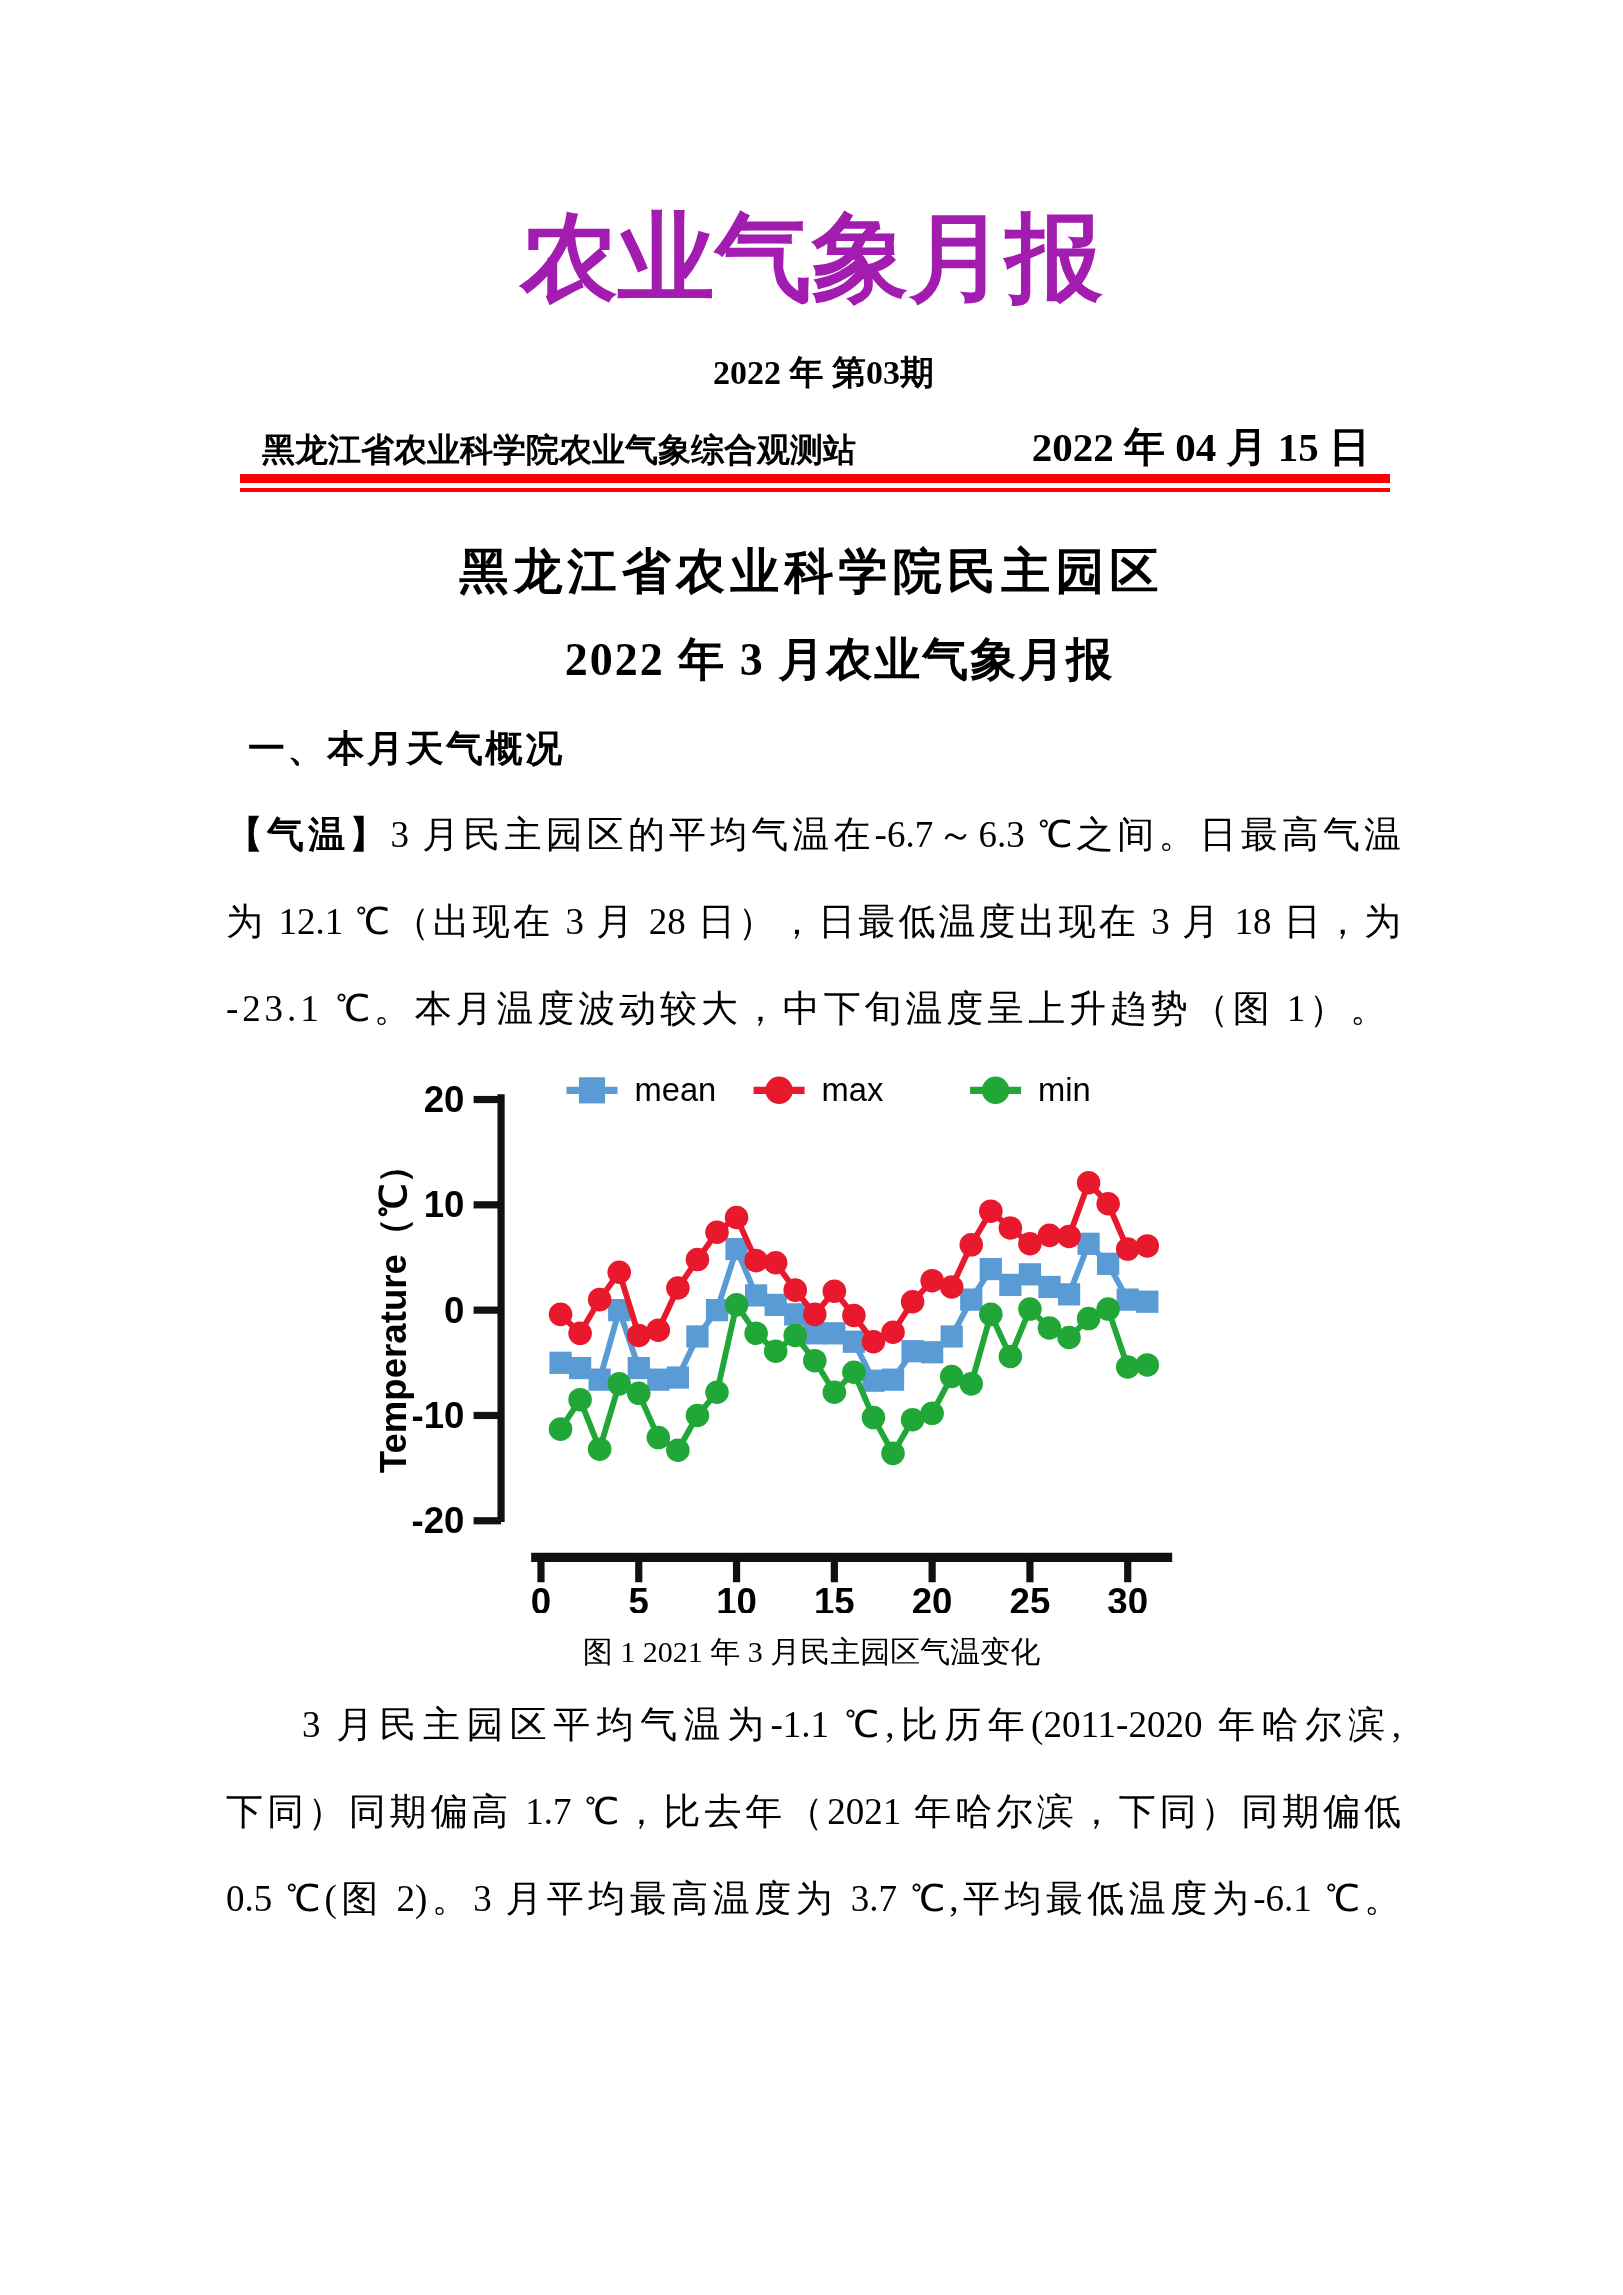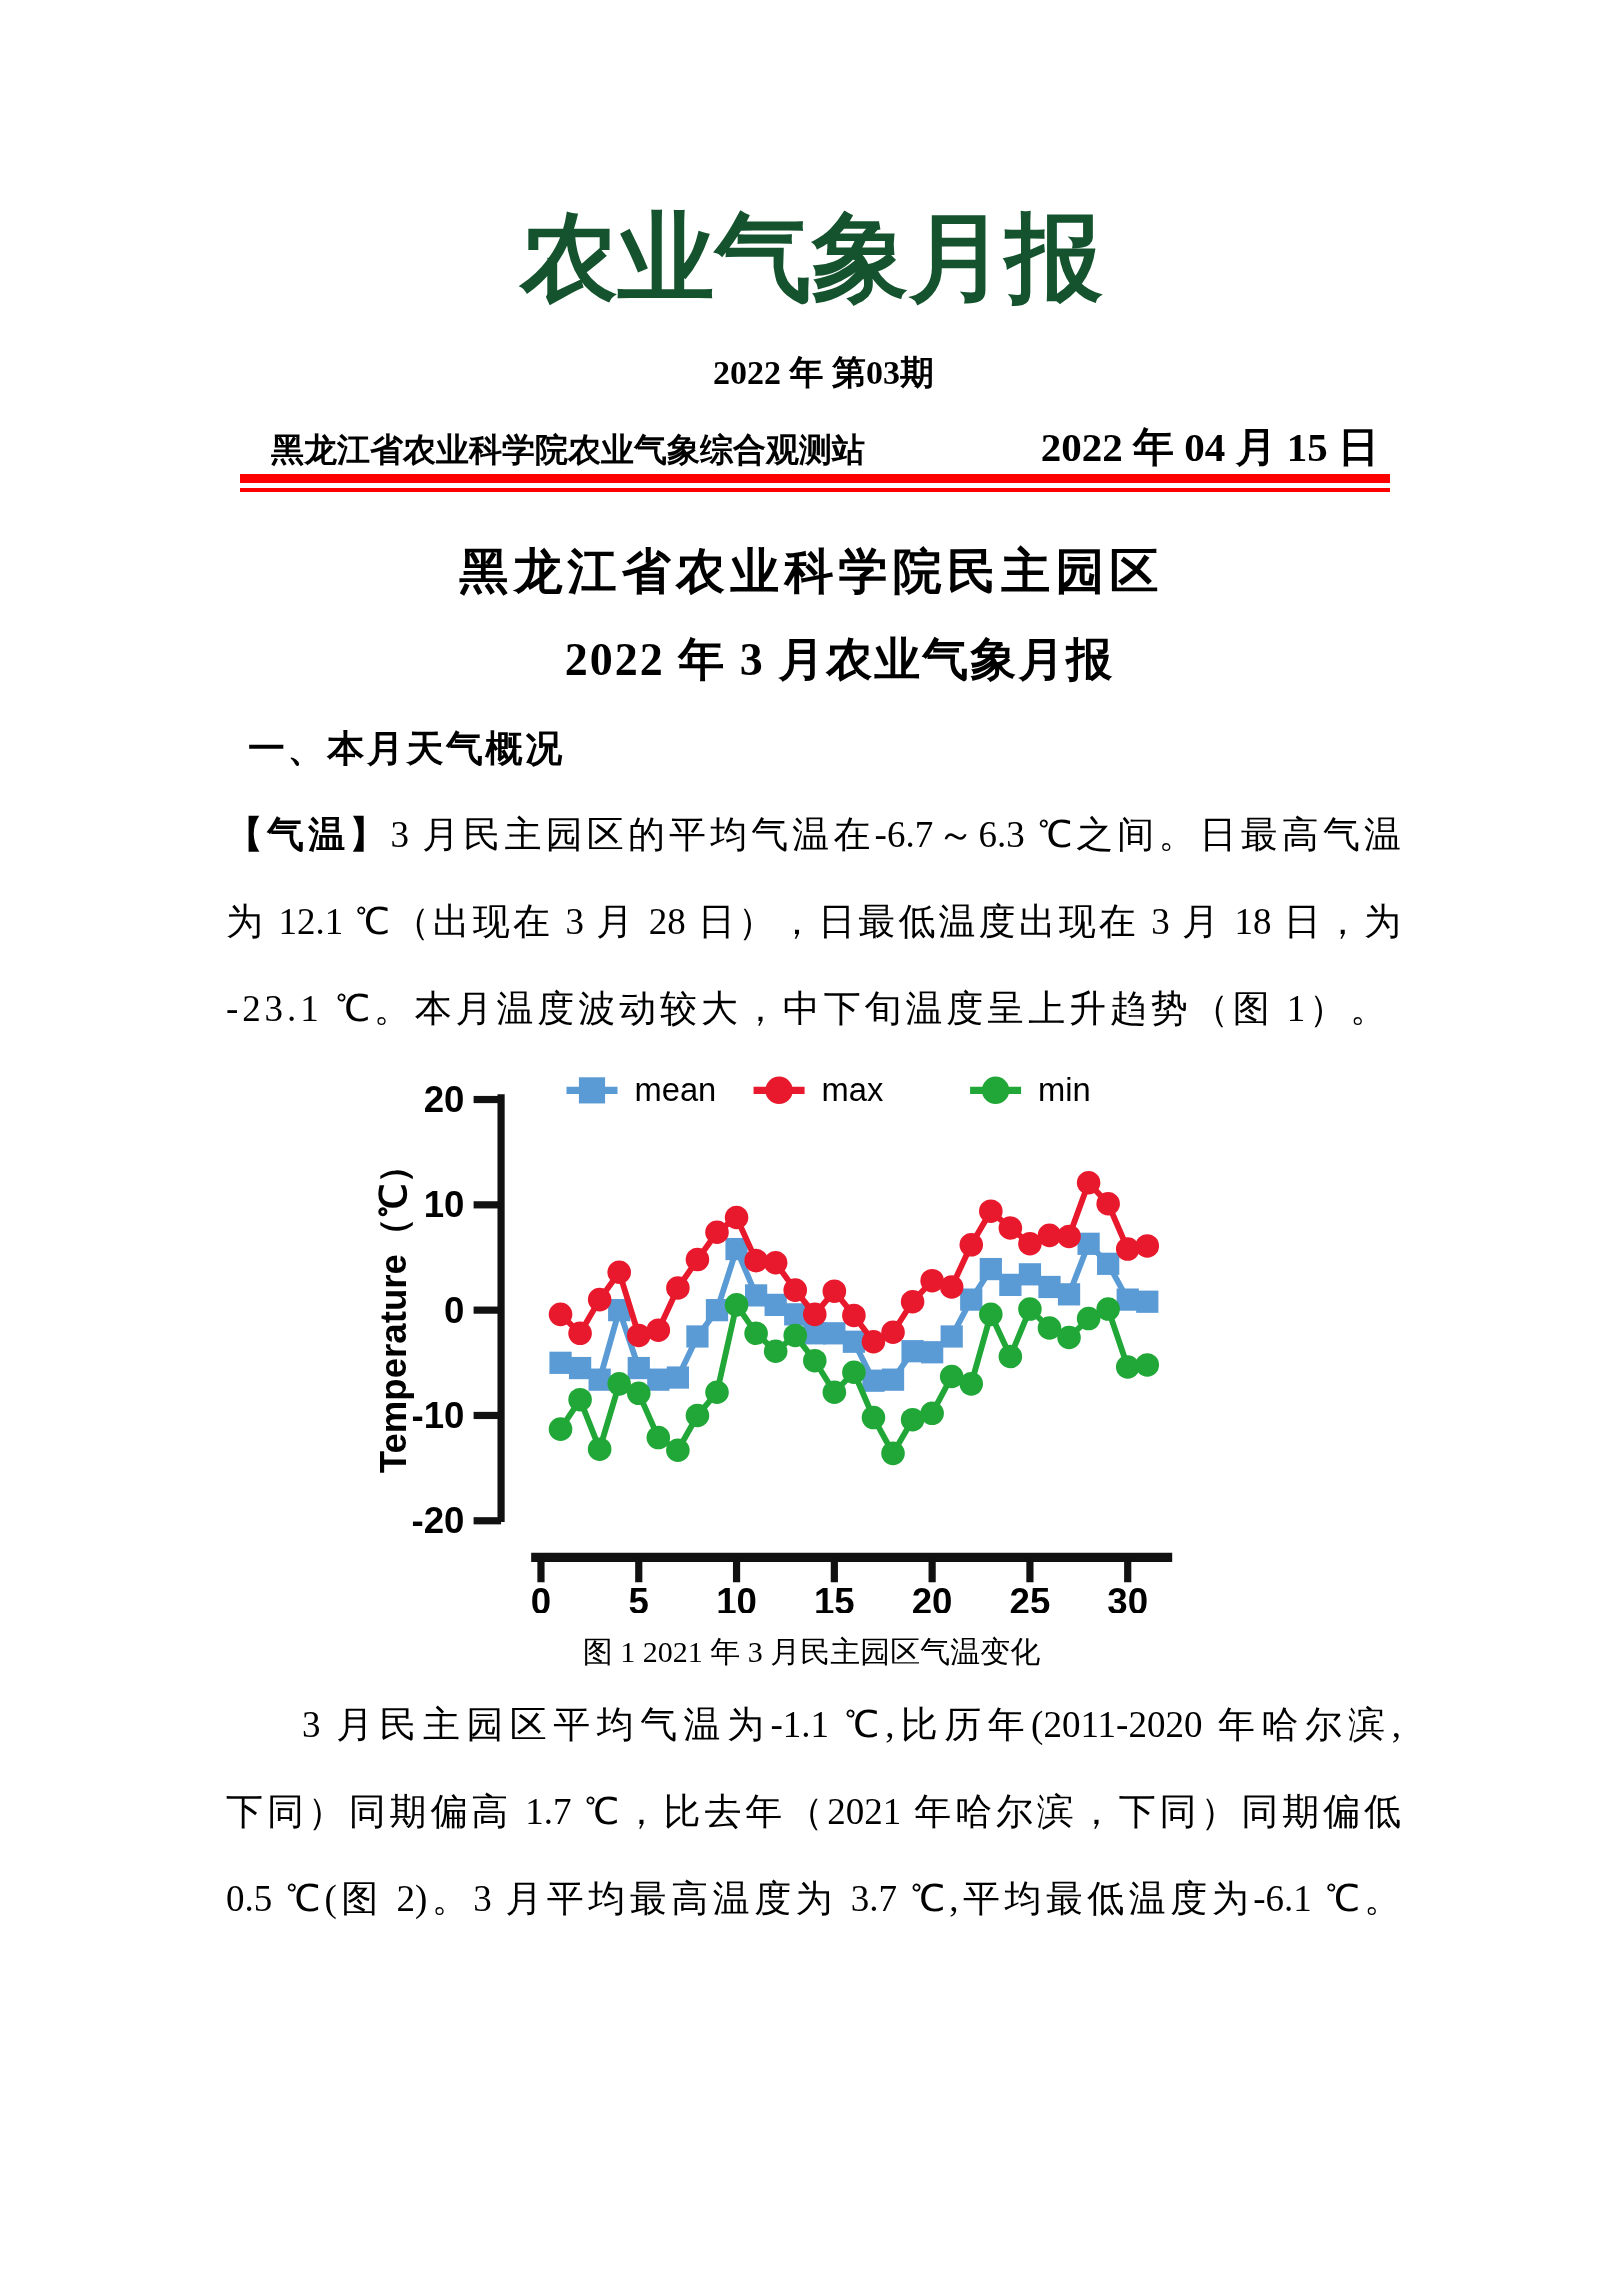--- a/index.html
+++ b/index.html
@@ -1,22 +1,22 @@
 <!DOCTYPE html>
 <html style="font-size:10.5px"><head>
 <meta charset="utf-8">
 <style>
   html,body{margin:0;padding:0;background:#888;}
   .page{position:relative;width:1623px;height:2295px;background:#ffffff;overflow:hidden;
         font-family:"Liberation Serif",serif;color:#000;}
   .doc-title{position:absolute;top:203px;left:0;width:1623px;margin:0;text-align:center;
-        font-size:97px;line-height:111px;font-weight:700;color:#14532d;}
+        font-size:97px;line-height:111px;font-weight:700;color:#a21caf;}
   .issue{position:absolute;top:352px;left:12px;width:1623px;text-align:center;
         font-size:34px;line-height:42px;font-weight:700;}
-  .mast{position:absolute;top:427px;left:233px;width:1172px;display:flex;
+  .mast{position:absolute;top:427px;left:224px;width:1172px;display:flex;
         justify-content:space-between;align-items:baseline;font-size:33px;line-height:41px;gap:32px;}
   .station{font-weight:700;padding-left:38px;}
   .pubdate{font-weight:700;padding-right:26px;font-size:41px;}
   .rule{position:absolute;left:240px;width:1150px;background:#ff0000;}
   .rule-thick{top:474px;height:9.2px;}
   .rule-thin{top:488px;height:3.9px;}
   .h1c{position:absolute;top:542px;left:0;width:1623px;margin:0;text-align:center;
         font-size:49px;line-height:59px;font-weight:700;letter-spacing:5.2px;}
   .h2c{position:absolute;top:632px;left:0;width:1623px;margin:0;text-align:center;
         font-size:46px;line-height:55px;font-weight:700;letter-spacing:2px;padding-left:28px;}

